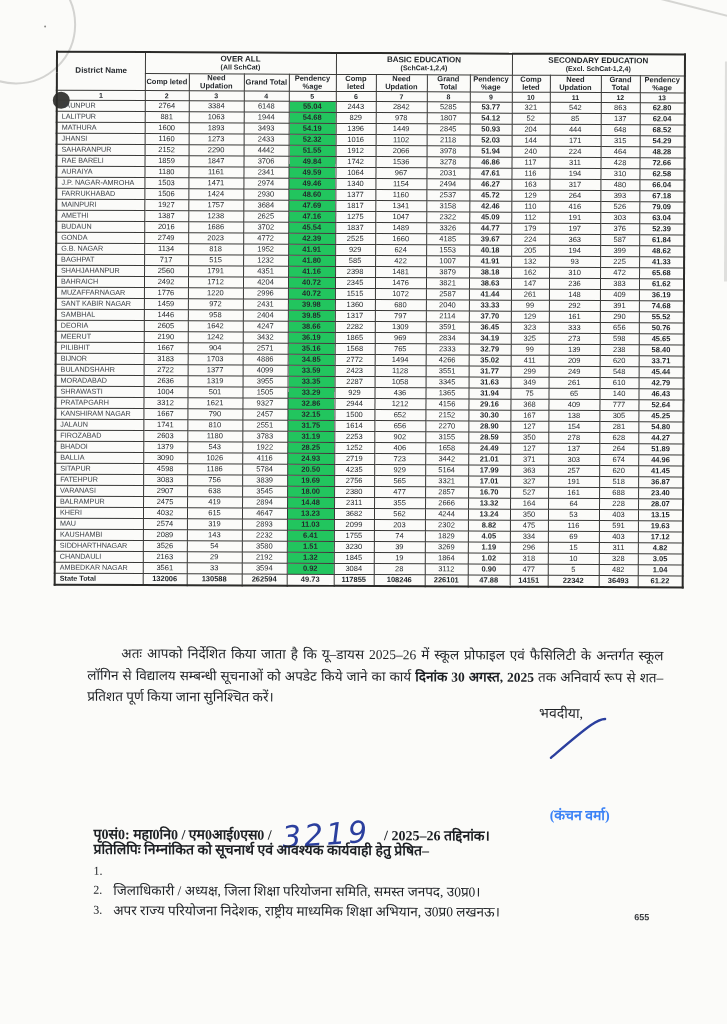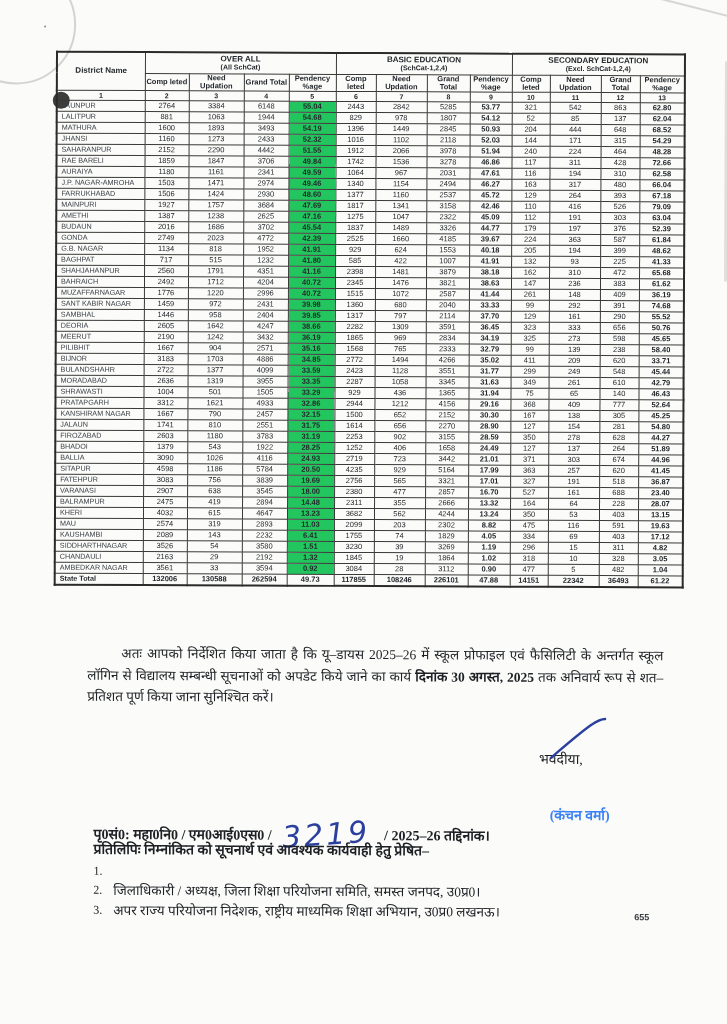--- a/index.html
+++ b/index.html
@@ -45,21 +45,21 @@
   tr.total-row td { font-weight:bold; border-top:1.5px solid #2b2b29; }
   tr.total-row td.district { color:#1e2226; }
 
   
   .notice { position:absolute; left:88px; top:644px; width:576px;
             font-family:"Liberation Serif", serif;
             font-size:13.5px; line-height:1.6; text-align:justify;
             text-indent:34px; color:#1d2024; }
   .notice b { font-weight:bold; }
   .closing { position:absolute; left:540px; top:702px; font-family:"Liberation Serif", serif;
-             font-size:14px; color:#1d2024;margin-top:46px; }
+             font-size:14px; color:#1d2024; }
   .signature-svg { position:absolute; left:548px; top:716px; }
   .sig-name { position:absolute; left:516px; top:804px; width:130px; text-align:center;
               font-family:"Liberation Serif", serif; font-weight:bold; font-size:14px; color:#3b82f6; }
   .sig-title { position:absolute; left:486px; top:778px; width:190px; text-align:center;
                font-family:"Liberation Serif", serif; font-size:13.5px; color:#1d2024; }
 
   .ref-line { position:absolute; left:95px; top:812px; font-family:"Liberation Serif", serif;
               font-size:14px; font-weight:600; color:#1d2024; }
   .ref-handwritten { display:inline-block; font-size:30px; color:#2b3f9e;
                      font-style:italic; letter-spacing:3px; font-weight:400;
@@ -552,21 +552,21 @@
             <td class="pend">31.94</td>
             <td>75</td>
             <td>65</td>
             <td>140</td>
             <td class="pend">46.43</td>
           </tr>
           <tr class="data-row">
             <td class="district">PRATAPGARH</td>
             <td>3312</td>
             <td>1621</td>
-            <td>4933</td>
+            <td>9327</td>
             <td class="pend shade">32.86</td>
             <td>2944</td>
             <td>1212</td>
             <td>4156</td>
             <td class="pend">29.16</td>
             <td>368</td>
             <td>409</td>
             <td>777</td>
             <td class="pend">52.64</td>
           </tr>

